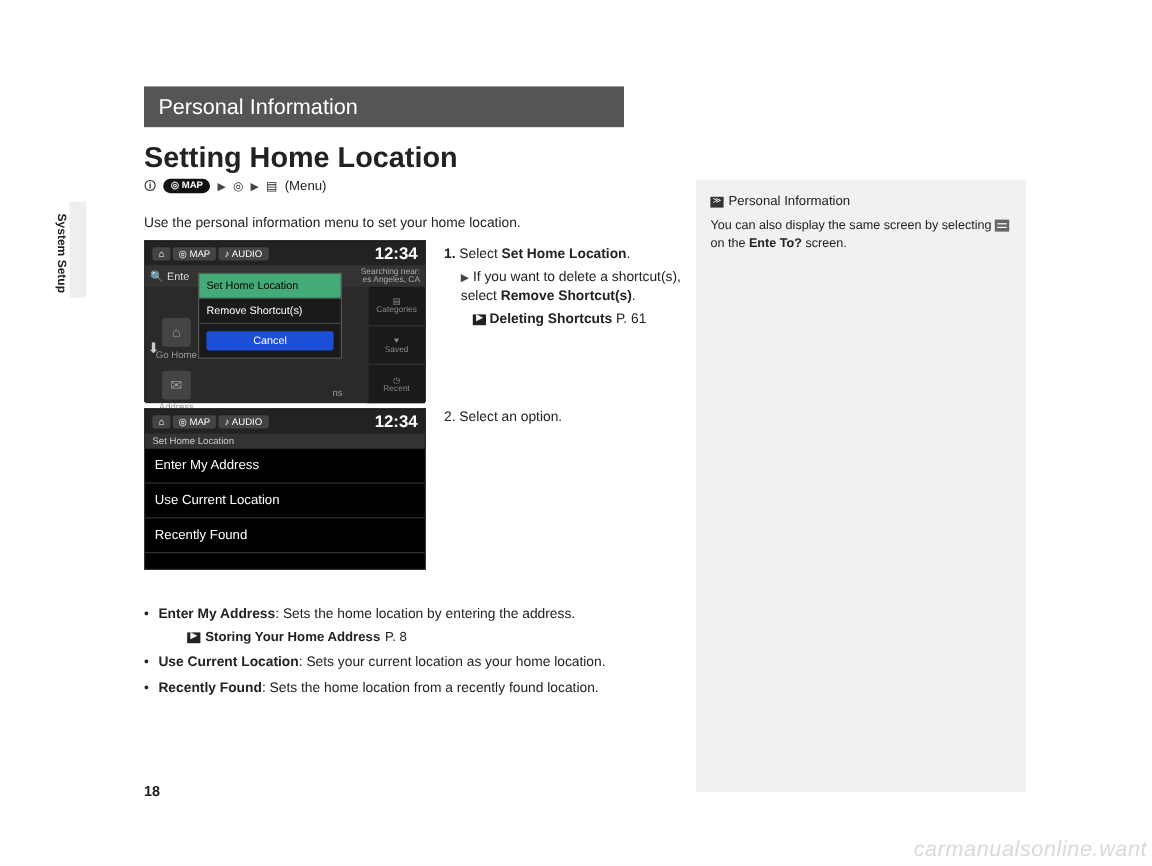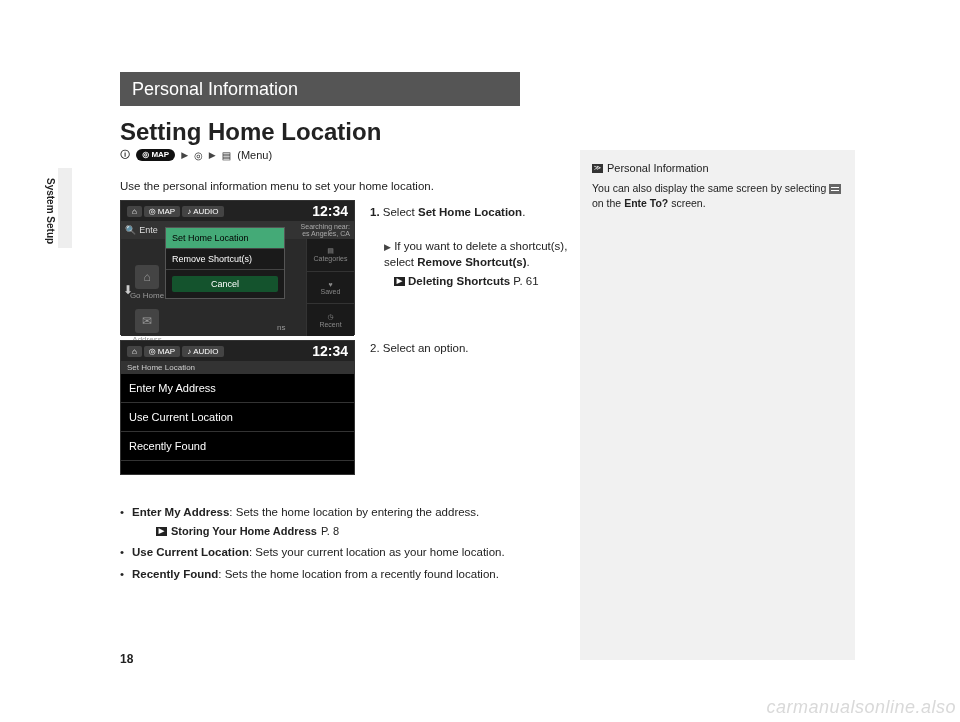--- a/index.html
+++ b/index.html
@@ -115,21 +115,21 @@
   .modal {
     position:absolute; left:44px; top:6px; width:120px;
     background:#1a1a1a; border:1px solid #555;
   }
   .modal-item {
     padding:5px 6px; font-size:9px; color:#fff;
     border-bottom:1px solid #444;
   }
   .modal-item.hl { background:#4a7; color:#000; }
   .modal .cancel {
-    margin:6px; padding:3px 0; text-align:center; background:#14532d;
+    margin:6px; padding:3px 0; text-align:center; background:#1d4ed8;
     color:#fff; font-size:9px; border-radius:2px;
   }
   .scr1-arrow { position:absolute; left:2px; top:62px; color:#ccc; font-size:12px;}
   
   .scr2-label {
     padding:2px 6px; font-size:8px; background:#333; color:#ccc;
   }
   .scr2-list { }
   .scr2-list .row {
     padding:8px 8px; color:#fff; font-size:11px;
@@ -273,21 +273,21 @@
         <div class="cancel">Cancel</div>
       </div>
     </div>
   </div>
 
   <div class="steps">
     <div>
       <span class="num">1.</span>
       <span>Select </span><b>Set Home Location</b><span>.</span>
     </div>
-    <div style="padding-left:14px; margin-top:17px;">
+    <div style="padding-left:14px; margin-top:2px;">
       <span class="tri">▶</span>
       <span>If you want to delete a shortcut(s), select </span><b>Remove Shortcut(s)</b><span>.</span>
     </div>
     <div style="padding-left:24px; margin-top:2px;" class="ref">
       <span class="ref-box">▶</span>
       <b>Deleting Shortcuts</b>
       <span>P. 61</span>
     </div>
   </div>
 
@@ -338,13 +338,13 @@
       <span>Personal Information</span>
     </div>
     <div>
       <span>You can also display the same screen by selecting </span><span class="list-icon"></span><span> on the </span><b>Ente To?</b><span> screen.</span>
     </div>
   </div>
 
   <div class="pagenum">18</div>
 </div>
 
-<div class="watermark">carmanualsonline.also</div>
+<div class="watermark">carmanualsonline.want</div>
 
 </body></html>

